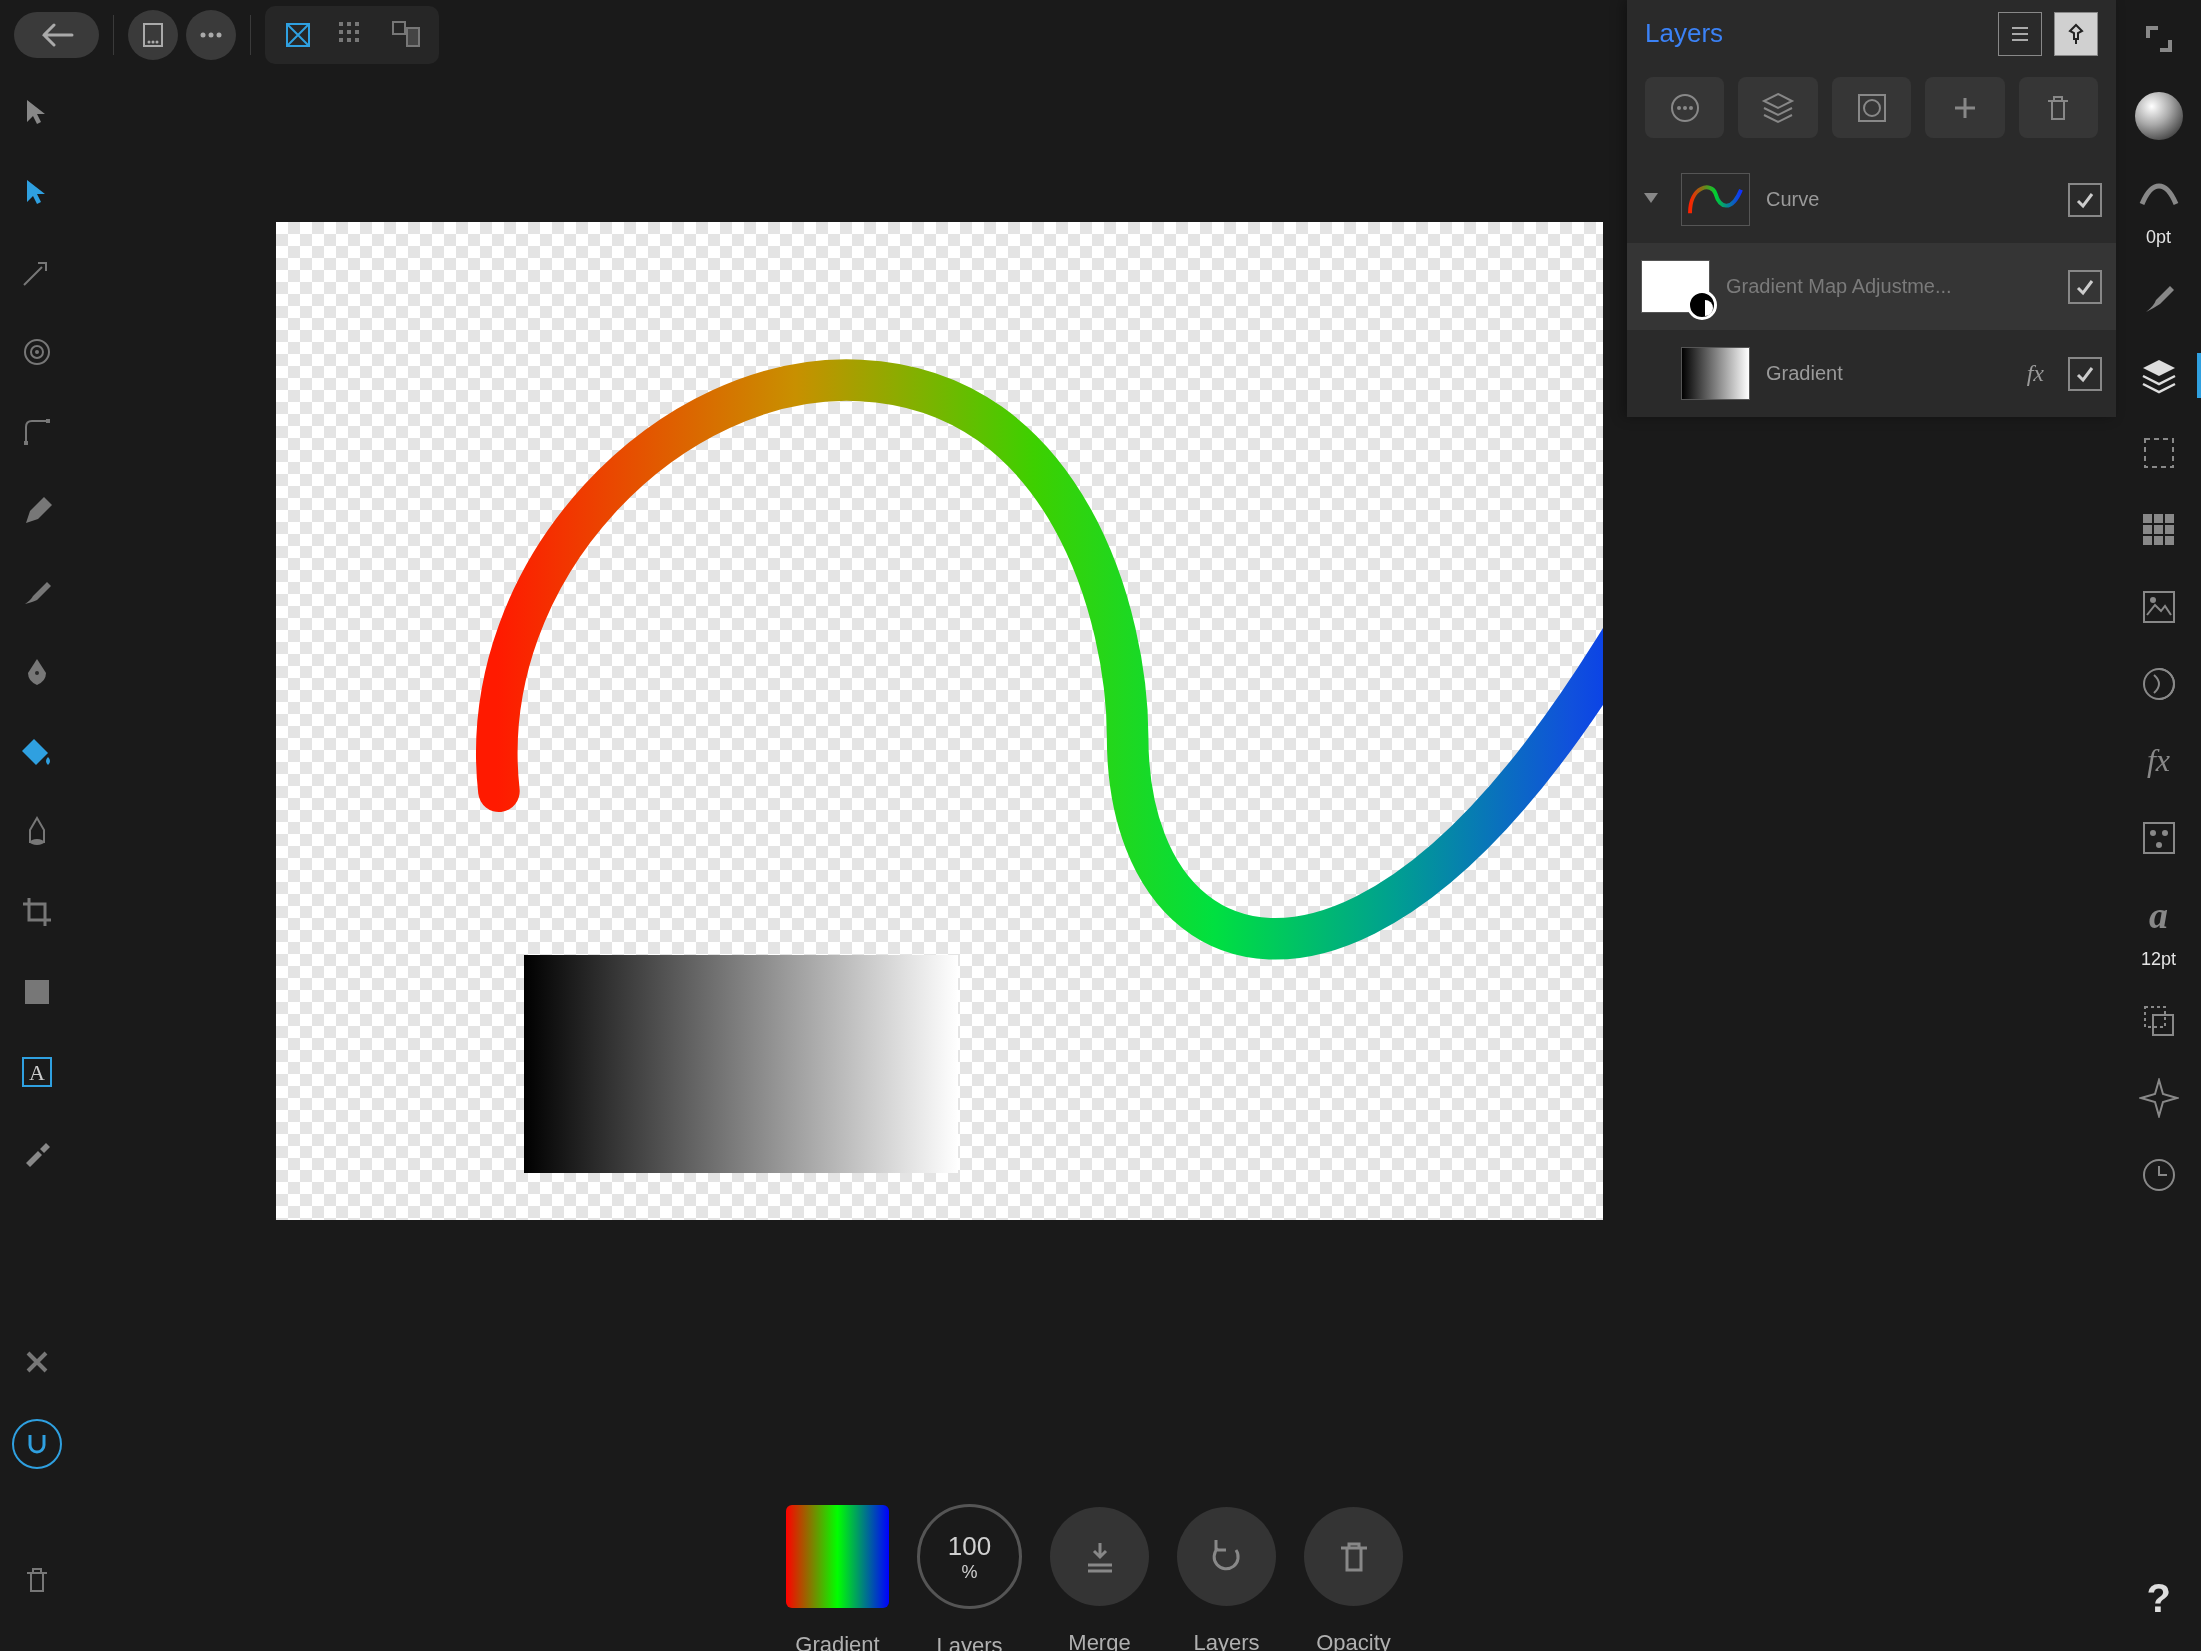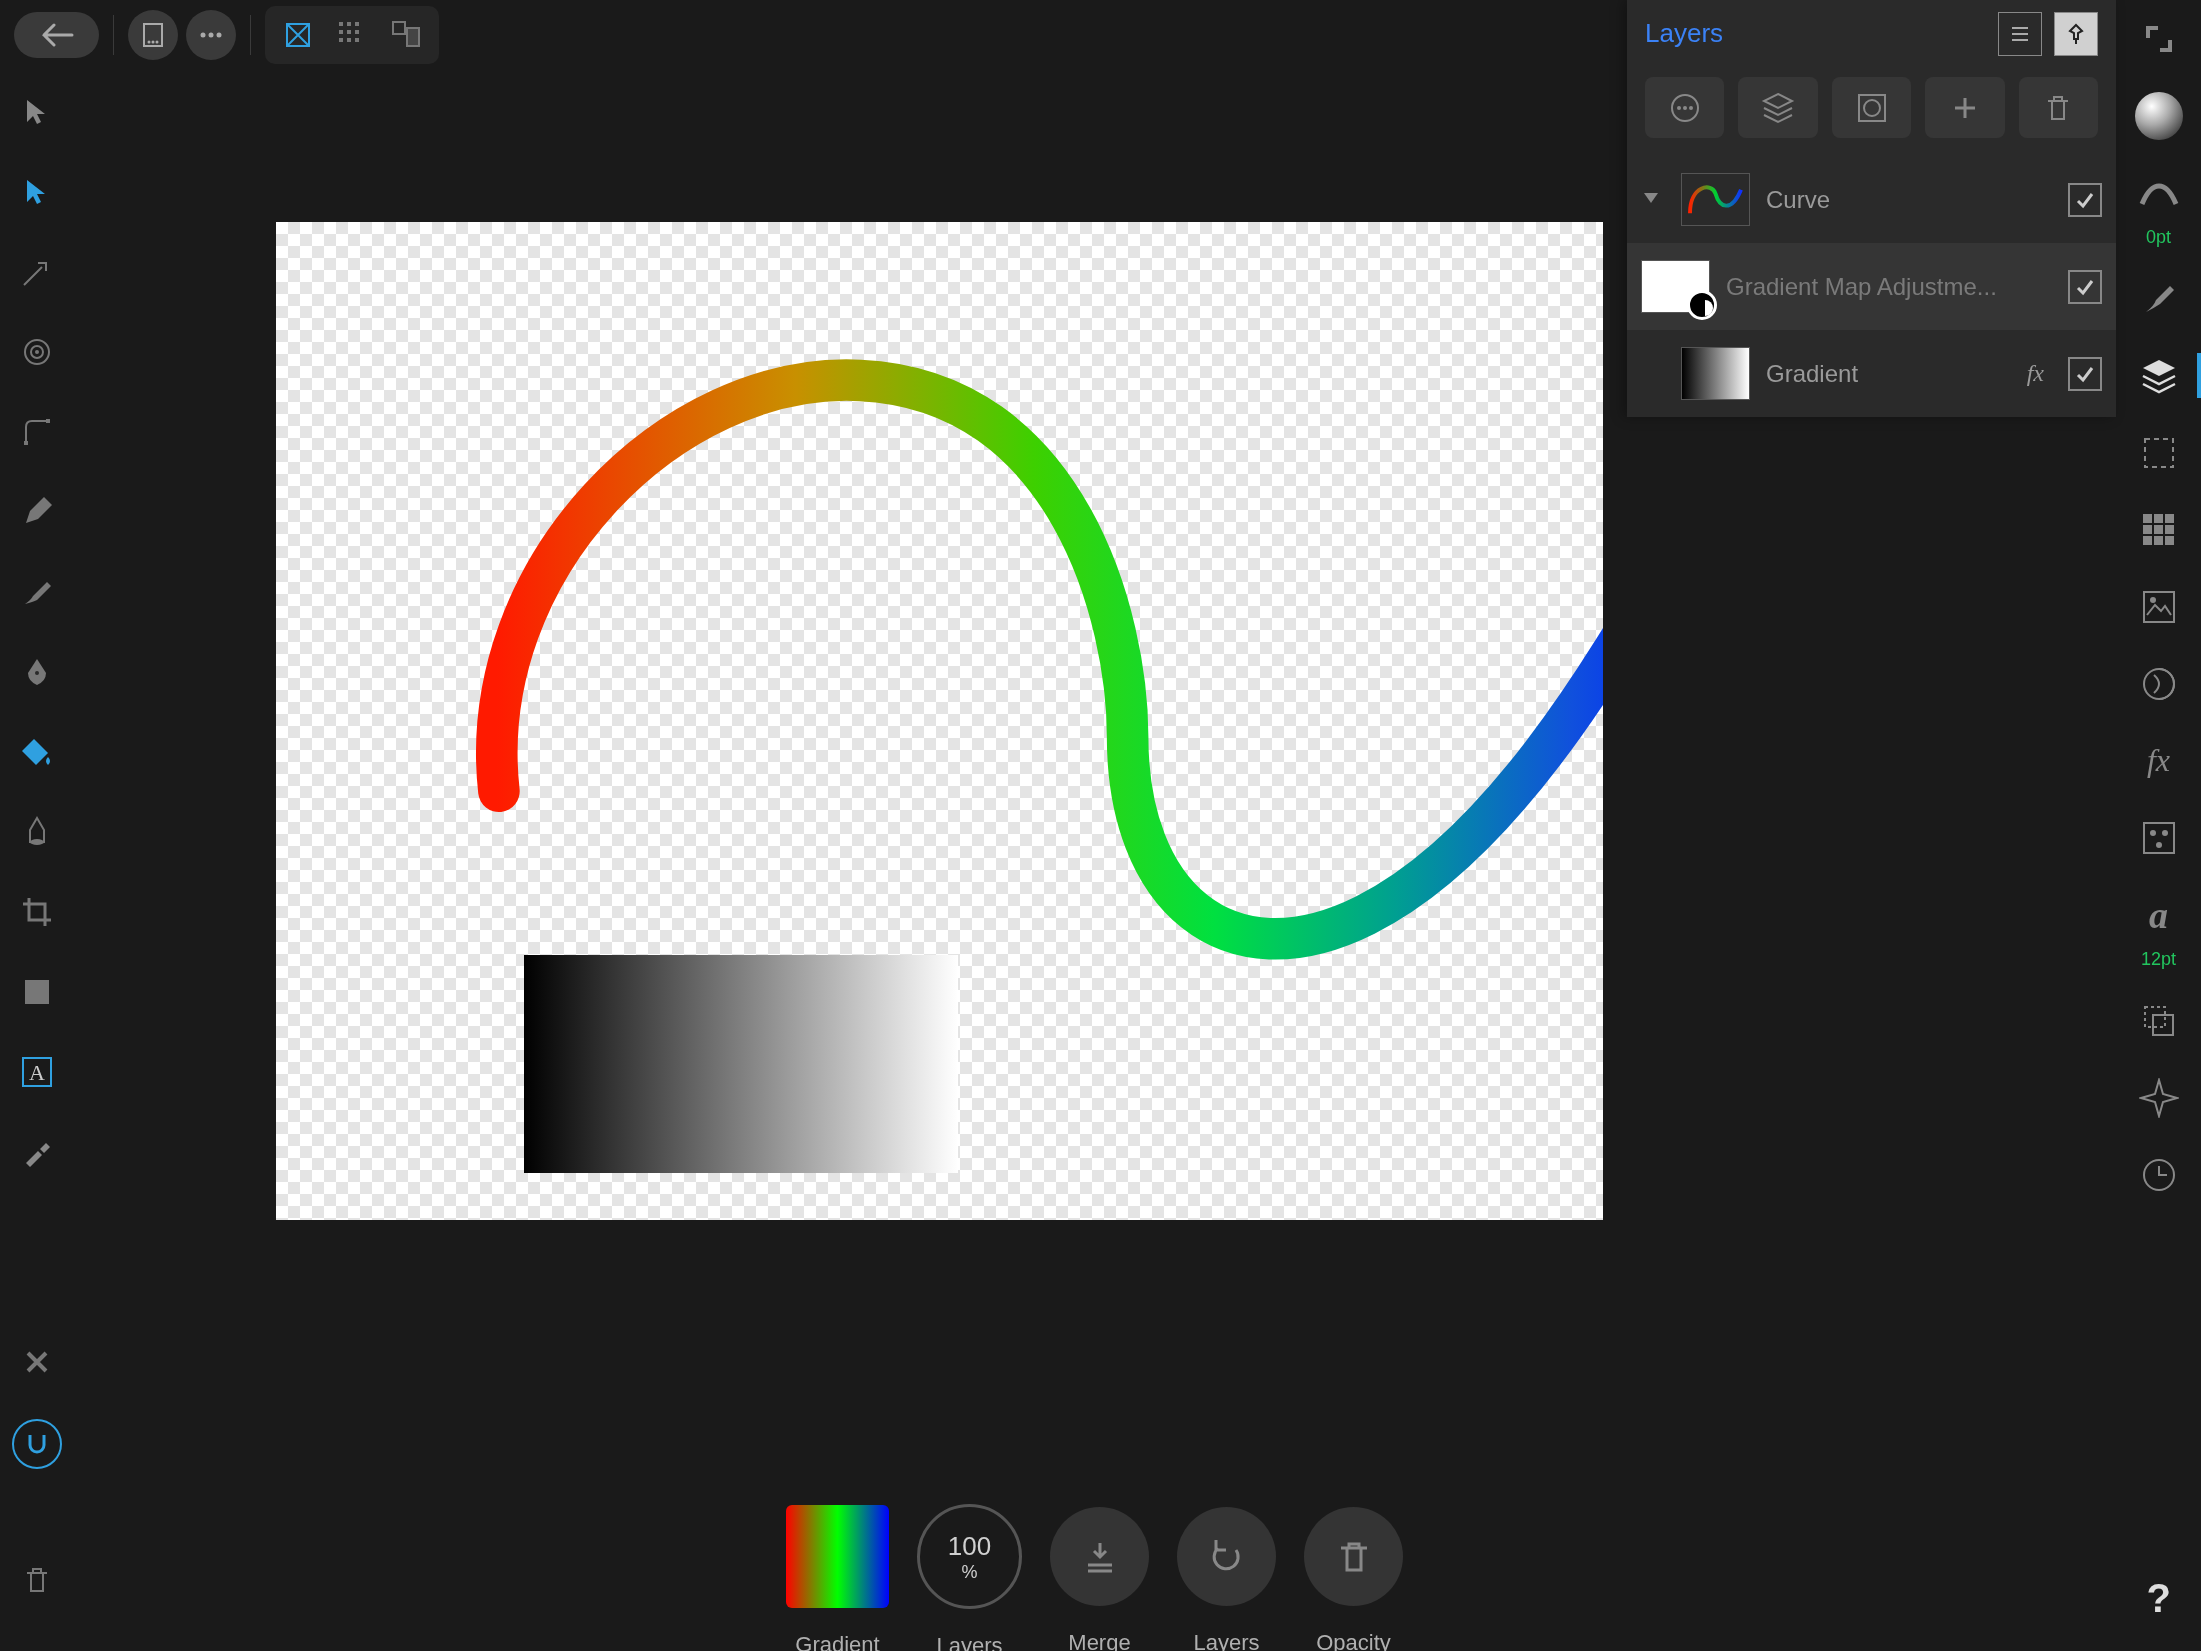--- a/index.html
+++ b/index.html
@@ -21,21 +21,21 @@
 .lt.blue{color:#2fa0e0}
 .lt.circled{border:2px solid #2fa0e0;border-radius:50%}
 .ltools .spacer{flex:1}
 
 
 .rtools{position:absolute;right:0;top:0;bottom:0;width:85px;display:flex;flex-direction:column;align-items:center;padding-top:12px;gap:24px}
 .rt{width:53px;height:53px;display:flex;align-items:center;justify-content:center;color:#8a8a8a}
 .rt.active{color:#dcdcdc;position:relative}
 .rt.active::after{content:"";position:absolute;right:-16px;top:4px;bottom:4px;width:4px;background:#2fa0e0}
 .rtools .spacer{flex:1}
-.rtools .sub{font-size:18px;color:#22c55e;margin-top:-16px}
+.rtools .sub{font-size:18px;color:#e5e5e5;margin-top:-16px}
 .color-swatch{width:48px;height:48px;border-radius:50%;background:radial-gradient(circle at 35% 30%,#fff,#aaa 40%,#444 80%,#222)}
 
 
 .stage{position:absolute;left:73px;top:69px;right:85px;bottom:0;background:#1a1a1a}
 .doc{position:absolute;left:203px;top:153px;width:1327px;height:998px;background:#fff;
 background-image:repeating-conic-gradient(#e4e4e4 0 25%,#fff 0 50%);background-size:24px 24px;background-position:0 0}
 .doc svg{position:absolute;left:0;top:0}
 .rect-grad{position:absolute;left:248px;top:733px;width:434px;height:218px;background:linear-gradient(90deg,#000,#fff);}
 
 
@@ -50,21 +50,21 @@
 .layer-row{display:flex;align-items:center;height:87px;padding:0 14px;gap:16px}
 .layer-row.top{background:#2a2a2a}
 .layer-row.child{background:#353535;}
 .layer-row .disclose{width:24px;height:24px;color:#888}
 .layer-row .thumb{width:67px;height:51px;background:#111;border:1px solid #555}
 .layer-row .thumb.curve{background:#2a2a2a}
 .layer-row .thumb.adj{background:#fff;position:relative}
 .layer-row .thumb.adj::after{content:"";position:absolute;right:-8px;bottom:-8px;width:24px;height:24px;border-radius:50%;background:#000;border:3px solid #fff}
 .layer-row .thumb.adj::before{content:"";position:absolute;right:-4px;bottom:-4px;width:8px;height:16px;background:#fff;border-radius:0 8px 8px 0;z-index:2}
 .layer-row .thumb.rect{background:linear-gradient(90deg,#000,#fff)}
-.layer-row .name{flex:1;font-size:24px;color:#9a9a9a;white-space:nowrap;overflow:hidden;text-overflow:ellipsis}
+.layer-row .name{flex:1;font-size:20px;color:#9a9a9a;white-space:nowrap;overflow:hidden;text-overflow:ellipsis}
 .layer-row.child .name{color:#7a7a7a}
 .layer-row .fx{font-style:italic;font-family:Georgia,serif;color:#9a9a9a;font-size:24px;margin-right:8px}
 .checkbox{width:30px;height:30px;border:2px solid #888;display:flex;align-items:center;justify-content:center;color:#ccc}
 
 
 .ctx{position:absolute;left:0;right:0;bottom:0;height:139px;display:flex;align-items:center;justify-content:center;gap:28px}
 .ctx-item{display:flex;flex-direction:column;align-items:center;gap:24px;color:#b0b0b0;font-size:22px}
 .ctx-circle{width:99px;height:99px;border-radius:50%;background:#343434;display:flex;flex-direction:column;align-items:center;justify-content:center;color:#8a8a8a}
 .ctx-circle.hollow{background:transparent;border:3px solid #555;color:#d0d0d0}
 .ctx-circle .big{font-size:26px}

